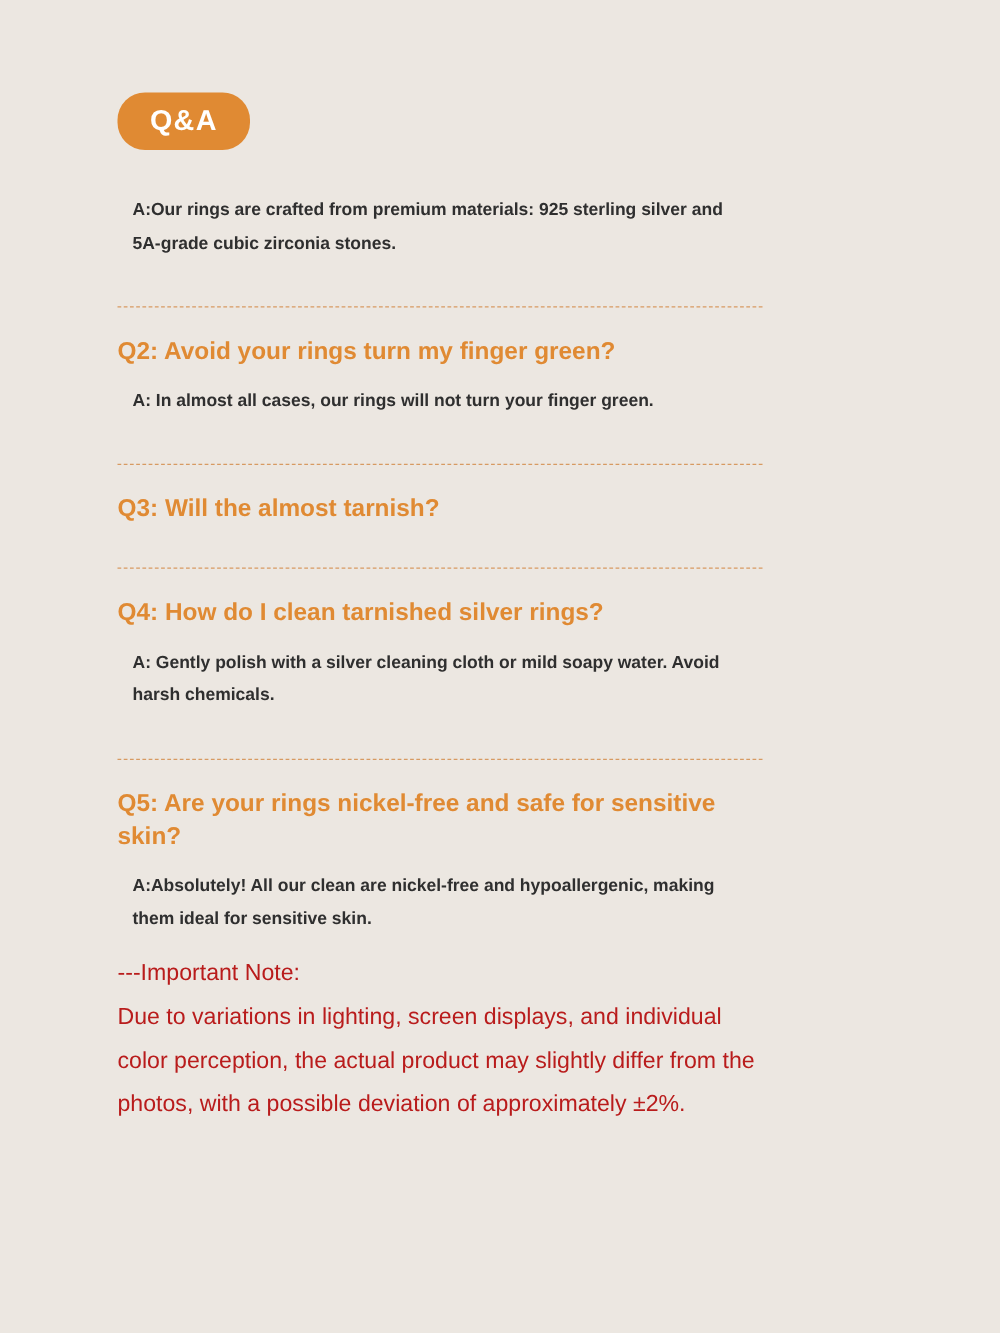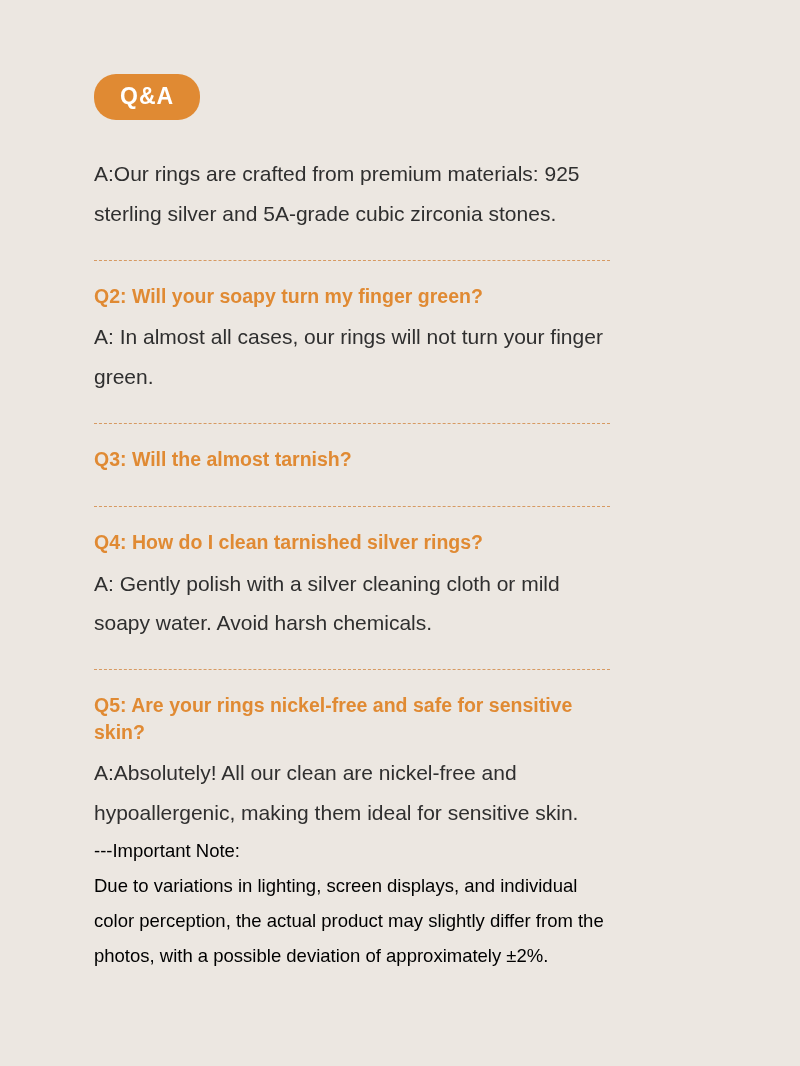--- a/index.html
+++ b/index.html
@@ -40,33 +40,33 @@
   }
   .faq-q {
     color: #e08a33;
     font-size: 19.5px;
     font-weight: bold;
     line-height: 1.35;
     margin: 0 0 8px 0;
   }
   .faq-a {
     color: #2f2f2f;
-    font-size: 21px;
+    font-size: 14px;
     line-height: 1.9;
-    margin: 0;
-    font-weight: 400;
+    margin: 12px;
+    font-weight: 700;
   }
   .divider {
     border: 0;
     border-top: 1px dashed #d79a62;
     margin: 22px 0 22px 0;
     height: 0;
   }
   .note-line {
-    color: #000000;
+    color: #b91c1c;
     font-size: 18.5px;
     line-height: 1.9;
     margin: 0;
   }
 </style>
 </head>
 <body>
 
 <div class="page">
 
@@ -74,21 +74,21 @@
 
   <div class="faq-list">
 
     <div class="faq-item">
       <p class="faq-a">A:Our rings are crafted from premium materials: 925 sterling silver and 5A-grade cubic zirconia stones.</p>
     </div>
 
     <hr class="divider">
 
     <div class="faq-item">
-      <p class="faq-q">Q2: Will your soapy turn my finger green?</p>
+      <p class="faq-q">Q2: Avoid your rings turn my finger green?</p>
       <p class="faq-a">A: In almost all cases, our rings will not turn your finger green.</p>
     </div>
 
     <hr class="divider">
 
     <div class="faq-item">
       <p class="faq-q">Q3: Will the almost tarnish?</p>
     </div>
 
     <hr class="divider">

